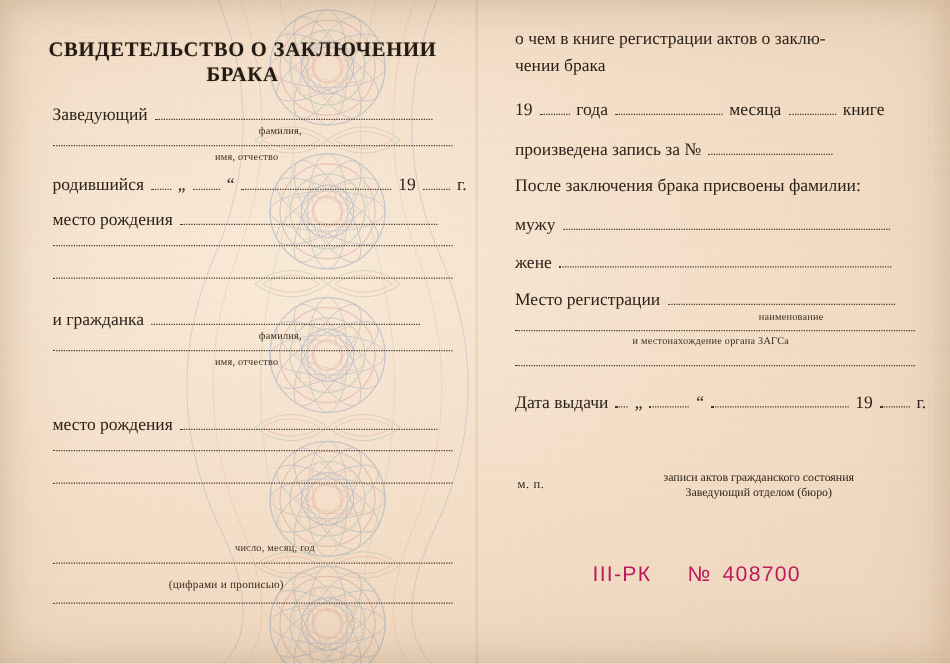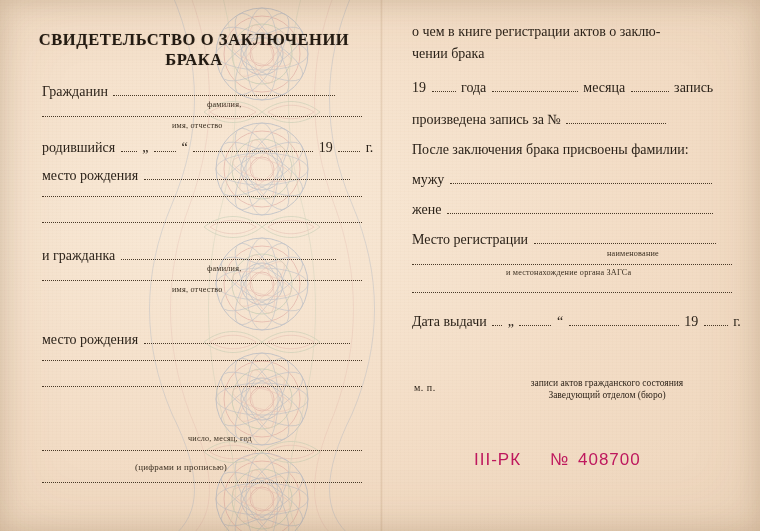--- a/index.html
+++ b/index.html
@@ -195,21 +195,21 @@
   </svg>
 
   <div class="paper-noise"></div>
   <div class="fold"></div>
 
   <div class="col col-left">
 
     <div class="title">СВИДЕТЕЛЬСТВО О ЗАКЛЮЧЕНИИ БРАКА</div>
 
     <div class="line" style="left:42px; top:84px;">
-      <span class="lbl">Гражданин</span>
+      <span class="lbl">Заведующий</span>
       <span class="dots" style="width:222px;"></span>
     </div>
     <div class="caption" style="left:207px; top:100px;">фамилия,</div>
     <div class="ruleline" style="left:42px; top:116px; width:320px;"></div>
     <div class="caption" style="left:172px; top:121px;">имя, отчество</div>
 
     <div class="line" style="left:42px; top:140px;">
       <span class="lbl">родившийся</span>
       <span class="dots" style="width:16px;"></span>
       <span>„</span>
@@ -256,21 +256,21 @@
     <div class="line" style="left:30px; top:24px;">о чем в книге  регистрации актов о заклю-</div>
     <div class="line" style="left:30px; top:46px;">чении брака</div>
 
     <div class="line" style="left:30px; top:80px;">
       <span>19</span>
       <span class="dots" style="width:24px;"></span>
       <span>года</span>
       <span class="dots" style="width:86px;"></span>
       <span>месяца</span>
       <span class="dots" style="width:38px;"></span>
-      <span>запись</span>
+      <span>книге</span>
     </div>
 
     <div class="line" style="left:30px; top:142px;">После заключения брака присвоены фамилии:</div>
 
     <div class="line" style="left:30px; top:112px;">
       <span>произведена запись за №</span>
       <span class="dots" style="width:100px;"></span>
     </div>
 
     <div class="line" style="left:30px; top:202px;">

